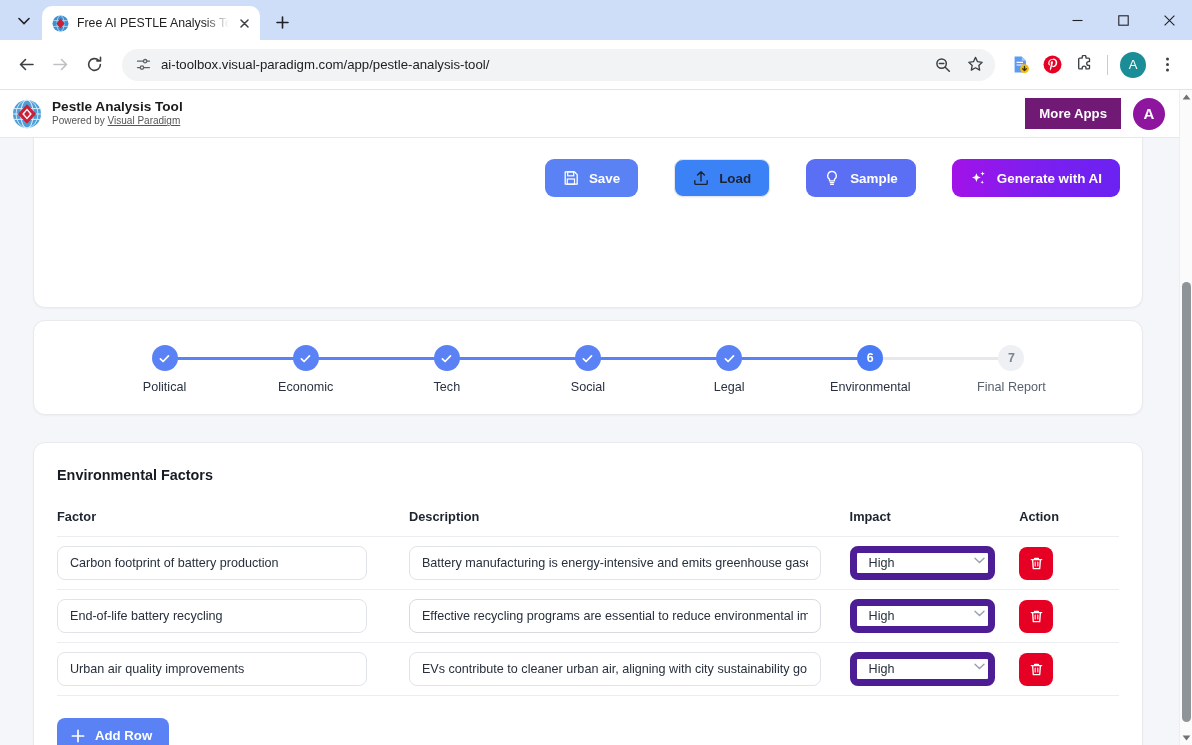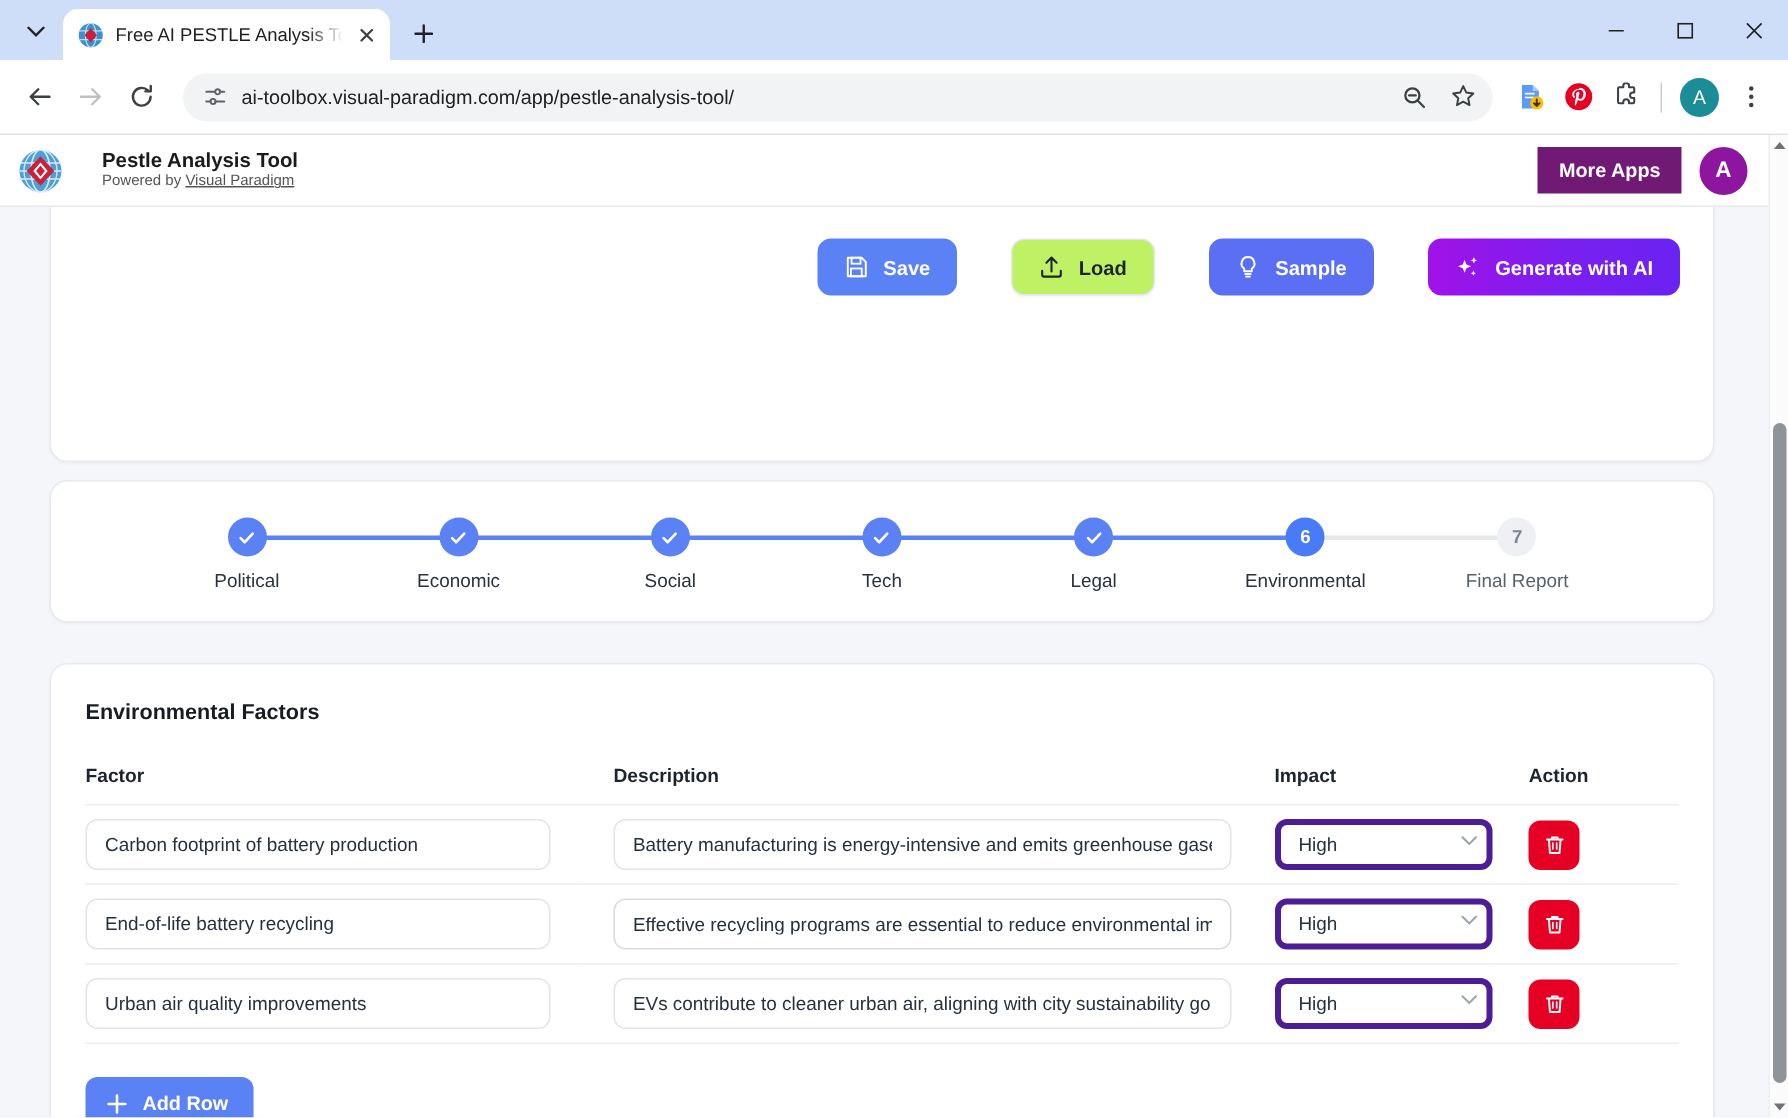--- a/index.html
+++ b/index.html
@@ -65,21 +65,21 @@
   }
 
   
   .viewport { position: relative; width: 1192px; height: 655px; background: #f5f6fa; overflow: hidden; }
 
   .app-header {
     position: absolute; left: 0; top: 0; width: 1179px; height: 48px; background: #fff;
     border-bottom: 1px solid #e6e8ec; display: flex; align-items: center;
     padding: 0 14px 0 12px; z-index: 20;
   }
-  .brand { display: flex; align-items: center; gap: 26px; }
+  .brand { display: flex; align-items: center; gap: 10px; }
   .brand-logo { width: 30px; height: 30px; position: relative; flex: 0 0 30px; }
   .brand-txt .n1 { font-size: 13.6px; font-weight: bold; color: #1b1b1b; line-height: 1.18; }
   .brand-txt .n2 { font-size: 10px; color: #555; line-height: 1.25; }
   .brand-txt .n2 a { color: #555; text-decoration: underline; }
   .hdr-right { margin-left: auto; display: flex; align-items: center; gap: 12px; }
   .more-apps {
     background: #701a75; color: #fff; border: none; border-radius: 0;
     font-size: 13.2px; font-weight: bold; padding: 8px 14px; cursor: pointer;
     font-family: "Liberation Sans", sans-serif;
   }
@@ -103,21 +103,21 @@
     padding: 0 12px; font-size: 12.6px; color: #34404f; background: #fff;
     font-family: "Liberation Sans", sans-serif; outline: none;
   }
   .action-row { display: flex; justify-content: flex-end; gap: 36px; margin-top: 22px; }
   .btn {
     display: inline-flex; align-items: center; gap: 10px; height: 38px;
     border-radius: 9px; border: none; padding: 0 18px; font-size: 13.4px;
     font-weight: bold; cursor: pointer; font-family: "Liberation Sans", sans-serif;
   }
   .btn-save { background: #5b82f5; color: #fff; }
-  .btn-load { background: #bef264; color: #1d2430; border: 1px solid #e3e6eb; box-shadow: 0 1px 2px rgba(16,24,40,.05); }
+  .btn-load { background: #3b82f6; color: #1d2430; border: 1px solid #e3e6eb; box-shadow: 0 1px 2px rgba(16,24,40,.05); }
   .btn-sample { background: #5b6ff5; color: #fff; }
   .btn-ai { background: linear-gradient(90deg,#a112e8 0%,#7a1ff0 55%,#6a22f2 100%); color: #fff; }
 
   
   .card-steps { position: absolute; left: 33px; top: 230px; width: 1110px; height: 95px; }
   .stepper { display: flex; padding: 24px 60px 0; }
   .step { flex: 1 1 0; position: relative; display: flex; flex-direction: column; align-items: center; }
   .step .dot {
     width: 26px; height: 26px; border-radius: 50%; display: flex; align-items: center;
     justify-content: center; font-size: 12.4px; font-weight: bold; z-index: 2;
@@ -148,21 +148,21 @@
   .tbl td.c-desc, .tbl td.c-impact, .tbl td.c-action { padding-left: 22px; }
   .cell-input {
     width: 310px; height: 34px; border: 1px solid #e1e4e9; border-radius: 8px;
     padding: 0 12px; font-size: 12.6px; color: #27303c; background: #fff;
     font-family: "Liberation Sans", sans-serif; outline: none;
   }
   .cell-input.desc { width: 412px; }
   .cell-input.desc.focused { border-color: #d7dbe1; }
   .sel-wrap { position: relative; width: 145px; }
   .sel {
-    width: 145px; height: 34px; border: 4px solid #4c1d95; border-radius: 8px;
+    width: 145px; height: 34px; border: 7px solid #4c1d95; border-radius: 8px;
     padding: 0 28px 0 12px; font-size: 12.6px; color: #27303c; background: #fff;
     font-family: "Liberation Sans", sans-serif; outline: none; appearance: none;
     -webkit-appearance: none; cursor: pointer;
   }
   .sel-chev { position: absolute; right: 10px; top: 11px; pointer-events: none; }
   .del-btn {
     width: 34px; height: 33px; border-radius: 8px; background: #e60023; border: none;
     display: flex; align-items: center; justify-content: center; cursor: pointer;
   }
   .add-row {
@@ -377,31 +377,31 @@
             <div class="lbl">Economic</div>
           </div>
 
           <div class="step done">
             <div class="bar blue"></div>
             <div class="dot">
               <svg width="13" height="13" viewBox="0 0 13 13">
                   <path d="M2.4 6.8l2.7 2.7 5.4-5.7" stroke="#fff" stroke-width="1.7" fill="none" stroke-linecap="round" stroke-linejoin="round"></path>
                 </svg>
             </div>
-            <div class="lbl">Social</div>
+            <div class="lbl">Tech</div>
           </div>
 
           <div class="step done">
             <div class="bar blue"></div>
             <div class="dot">
               <svg width="13" height="13" viewBox="0 0 13 13">
                   <path d="M2.4 6.8l2.7 2.7 5.4-5.7" stroke="#fff" stroke-width="1.7" fill="none" stroke-linecap="round" stroke-linejoin="round"></path>
                 </svg>
             </div>
-            <div class="lbl">Tech</div>
+            <div class="lbl">Social</div>
           </div>
 
           <div class="step done">
             <div class="bar blue"></div>
             <div class="dot">
               <svg width="13" height="13" viewBox="0 0 13 13">
                   <path d="M2.4 6.8l2.7 2.7 5.4-5.7" stroke="#fff" stroke-width="1.7" fill="none" stroke-linecap="round" stroke-linejoin="round"></path>
                 </svg>
             </div>
             <div class="lbl">Legal</div>

